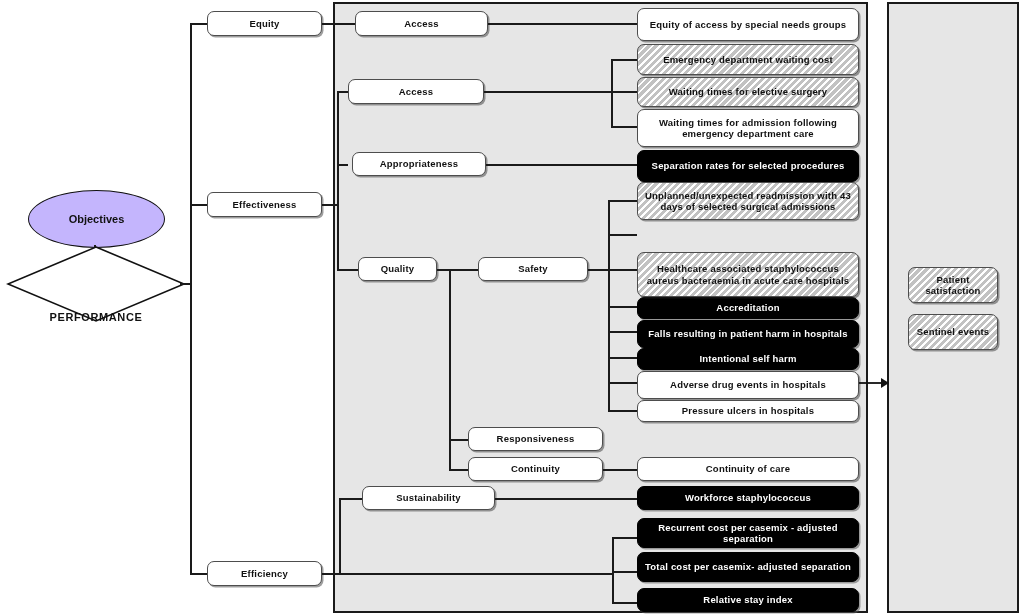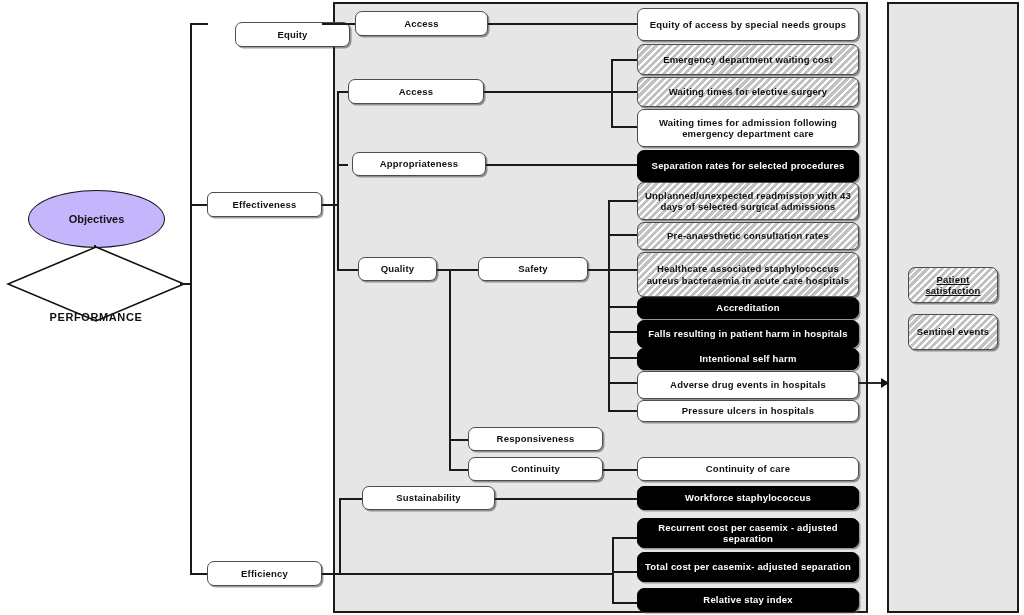--- a/index.html
+++ b/index.html
@@ -61,21 +61,21 @@
     <span class="diamond-lbl">PERFORMANCE</span>
   </div>
 
   <div class="ln h" style="left:180px;top:283px;width:11px;"></div>
   <div class="ln v" style="left:190px;top:23px;height:551px;"></div>
 
   <div class="ln h" style="left:190px;top:23px;width:18px;"></div>
   <div class="ln h" style="left:190px;top:204px;width:18px;"></div>
   <div class="ln h" style="left:190px;top:573px;width:18px;"></div>
 
-  <div class="node n-white" style="left:207px;top:22px;width:115px;height:25px;margin-left:28px;">
+  <div class="node n-white" style="left:207px;top:11px;width:115px;height:25px;">
     <span>Equity</span>
   </div>
   <div class="node n-white" style="left:207px;top:192px;width:115px;height:25px;border-radius:6px;">
     <span>Effectiveness</span>
   </div>
   <div class="node n-white" style="left:207px;top:561px;width:115px;height:25px;">
     <span>Efficiency</span>
   </div>
 
   <div class="ln h" style="left:322px;top:23px;width:33px;"></div>
@@ -161,23 +161,20 @@
   </div>
   <div class="node n-white" style="left:637px;top:109px;width:222px;height:38px;">
     <span>Waiting times for admission following emergency department care</span>
   </div>
   <div class="node n-black" style="left:637px;top:150px;width:222px;height:32px;">
     <span>Separation rates for selected procedures</span>
   </div>
   <div class="node n-hatch" style="left:637px;top:182px;width:222px;height:38px;">
     <span>Unplanned/unexpected readmission with 43 days of selected surgical admissions</span>
   </div>
-  <div class="node n-hatch" style="left:637px;top:222px;width:222px;height:28px;">
-    <span>Pre-anaesthetic consultation rates</span>
-  </div>
   <div class="node n-black" style="left:637px;top:297px;width:222px;height:22px;">
     <span>Accreditation</span>
   </div>
   <div class="node n-hatch" style="left:637px;top:252px;width:222px;height:45px;">
     <span>Healthcare associated staphylococcus aureus bacteraemia in acute care hospitals</span>
   </div>
   <div class="node n-black" style="left:637px;top:320px;width:222px;height:28px;">
     <span>Falls resulting in patient harm in hospitals</span>
   </div>
   <div class="node n-black" style="left:637px;top:348px;width:222px;height:22px;">
@@ -205,20 +202,20 @@
     <span>Relative stay index</span>
   </div>
 
   <div class="arrow" style="left:859px;top:375px;width:30px;height:16px;">
     <svg width="30" height="16" viewBox="0 0 30 16">
       <line x1="0" y1="8" x2="22" y2="8" stroke="#111" stroke-width="1.8"></line>
       <polygon points="22,3 30,8 22,13" fill="#111"></polygon>
     </svg>
   </div>
 
-  <div class="node n-hatch" style="left:908px;top:267px;width:90px;height:36px;text-decoration:underline;">
+  <div class="node n-hatch" style="left:908px;top:267px;width:90px;height:36px;">
     <span>Patient satisfaction</span>
   </div>
   <div class="node n-hatch" style="left:908px;top:314px;width:90px;height:36px;">
     <span>Sentinel events</span>
   </div>
 
 </div>
 
 </body></html>

